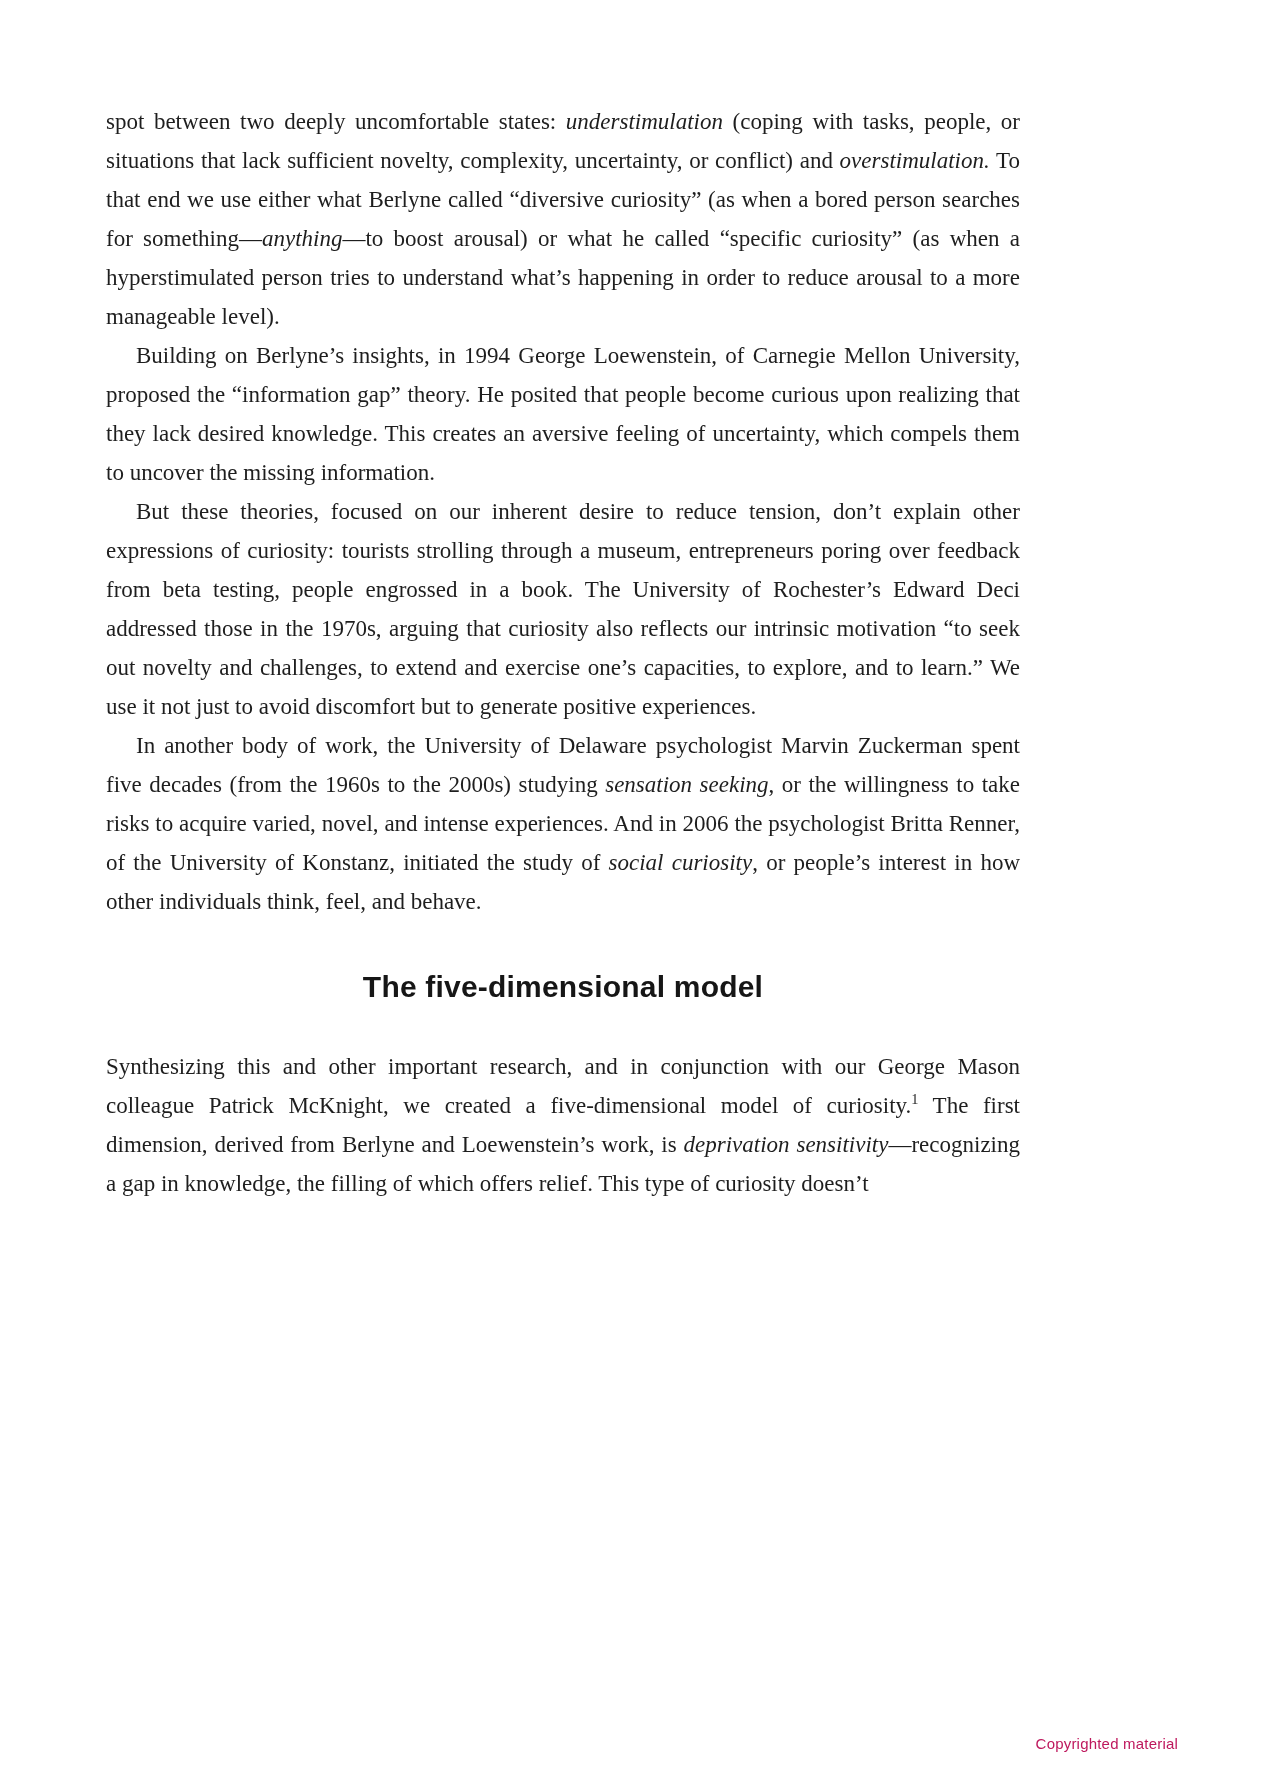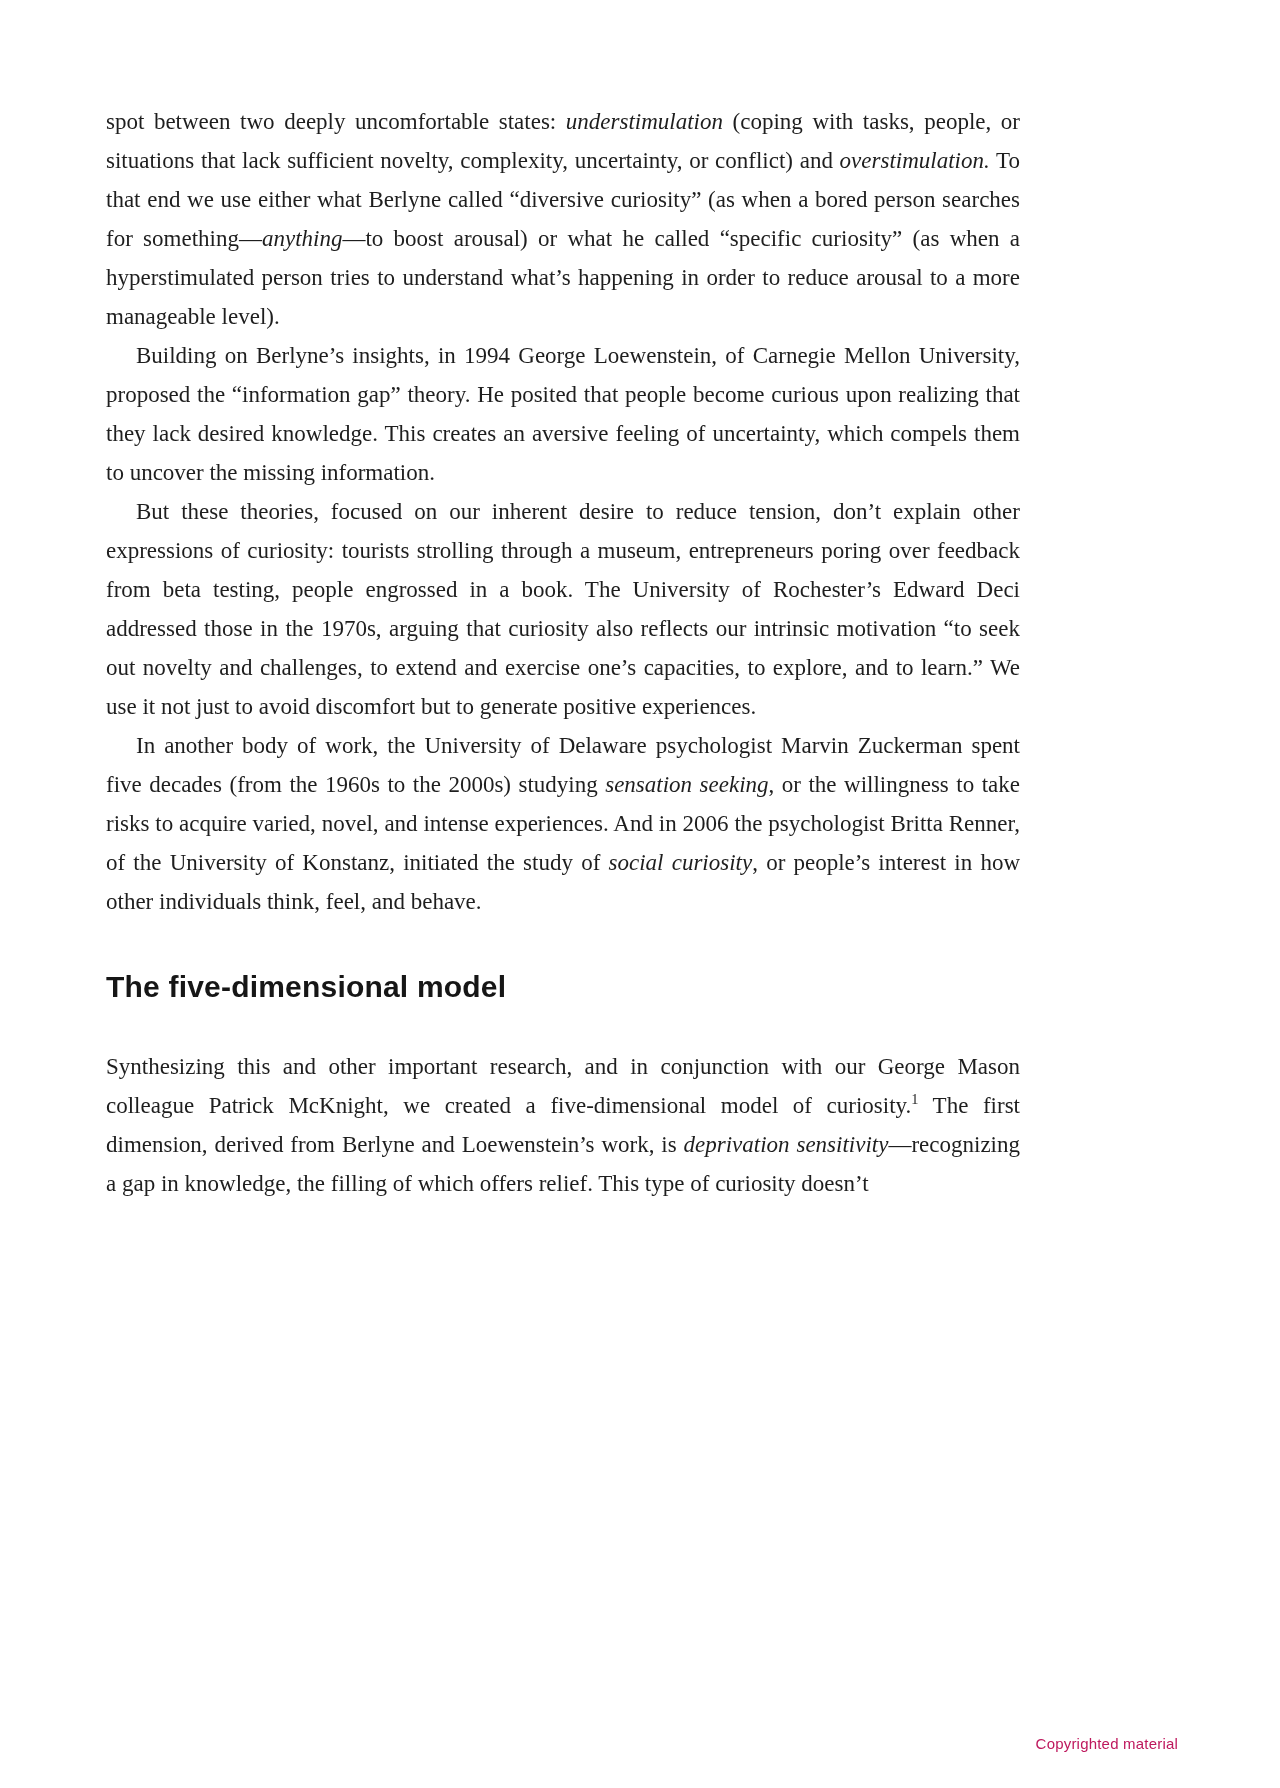--- a/index.html
+++ b/index.html
@@ -27,21 +27,21 @@
     text-align: justify;
   }
   .para { text-indent: 30px; }
   .para.no-indent { text-indent: 0; }
   .para span, .para sup { text-indent: 0; }
   .section-heading {
     font-family: "Liberation Sans", sans-serif;
     font-weight: 700;
     font-size: 30px;
     line-height: 36px;
-    text-align: left;
+    text-align: center;
     color: #161616;
     margin-top: 48px;
     margin-bottom: 42px;
     letter-spacing: 0.2px;
   }
   sup {
     font-size: 0.62em;
     line-height: 0;
     vertical-align: super;
   }

